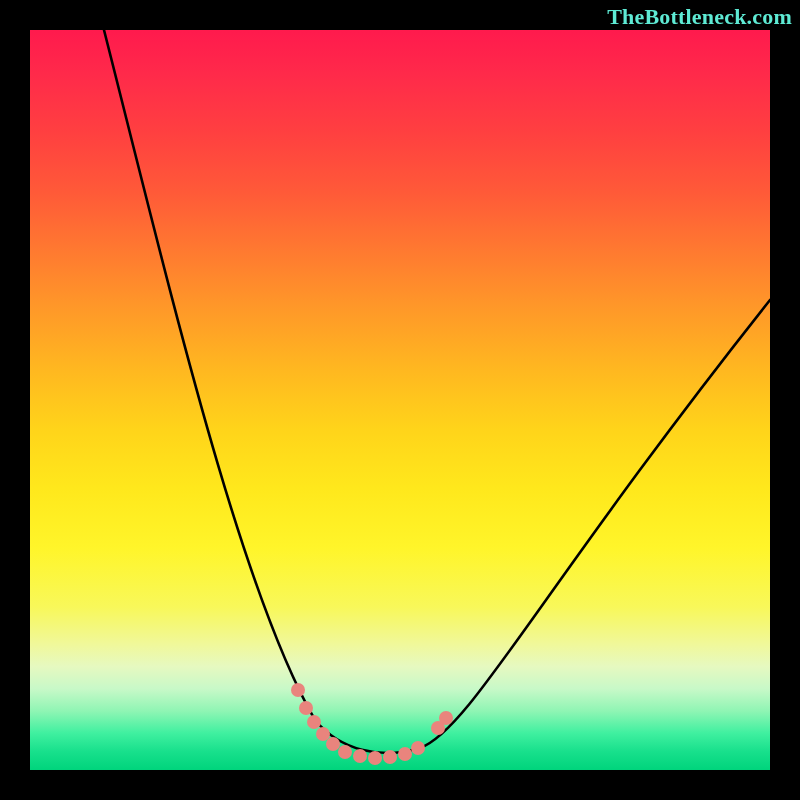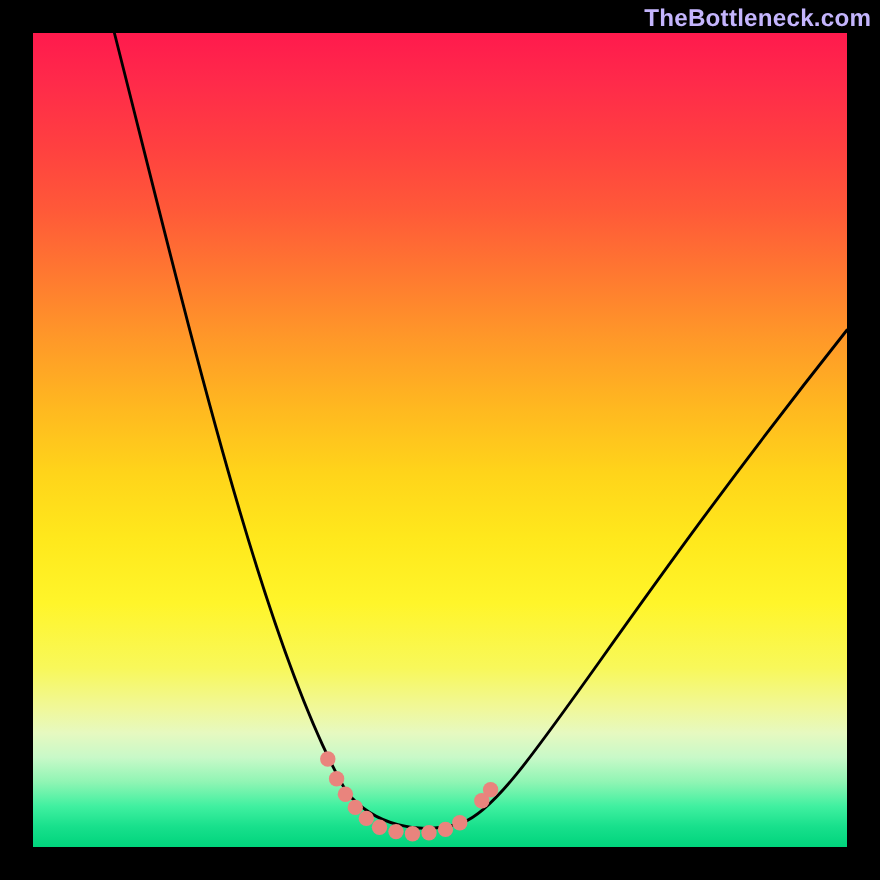--- a/index.html
+++ b/index.html
@@ -42,24 +42,25 @@
       #90f5b4 92%,
       #40f0a0 95%,
       #18e08c 97.5%,
       #00d47c 100%
     );
   }
   .watermark {
     position: absolute;
     top: 4px;
     right: 8px;
-    color: #c4b5fd;
+    color: #5eead4;
     font-size: 22px;
     font-weight: 600;
     letter-spacing: 0.2px;
+    font-family: Liberation Serif, serif;
   }
   svg.curve {
     position: absolute;
     left: 0;
     top: 0;
     width: 740px;
     height: 740px;
     overflow: visible;
   }
 </style>

